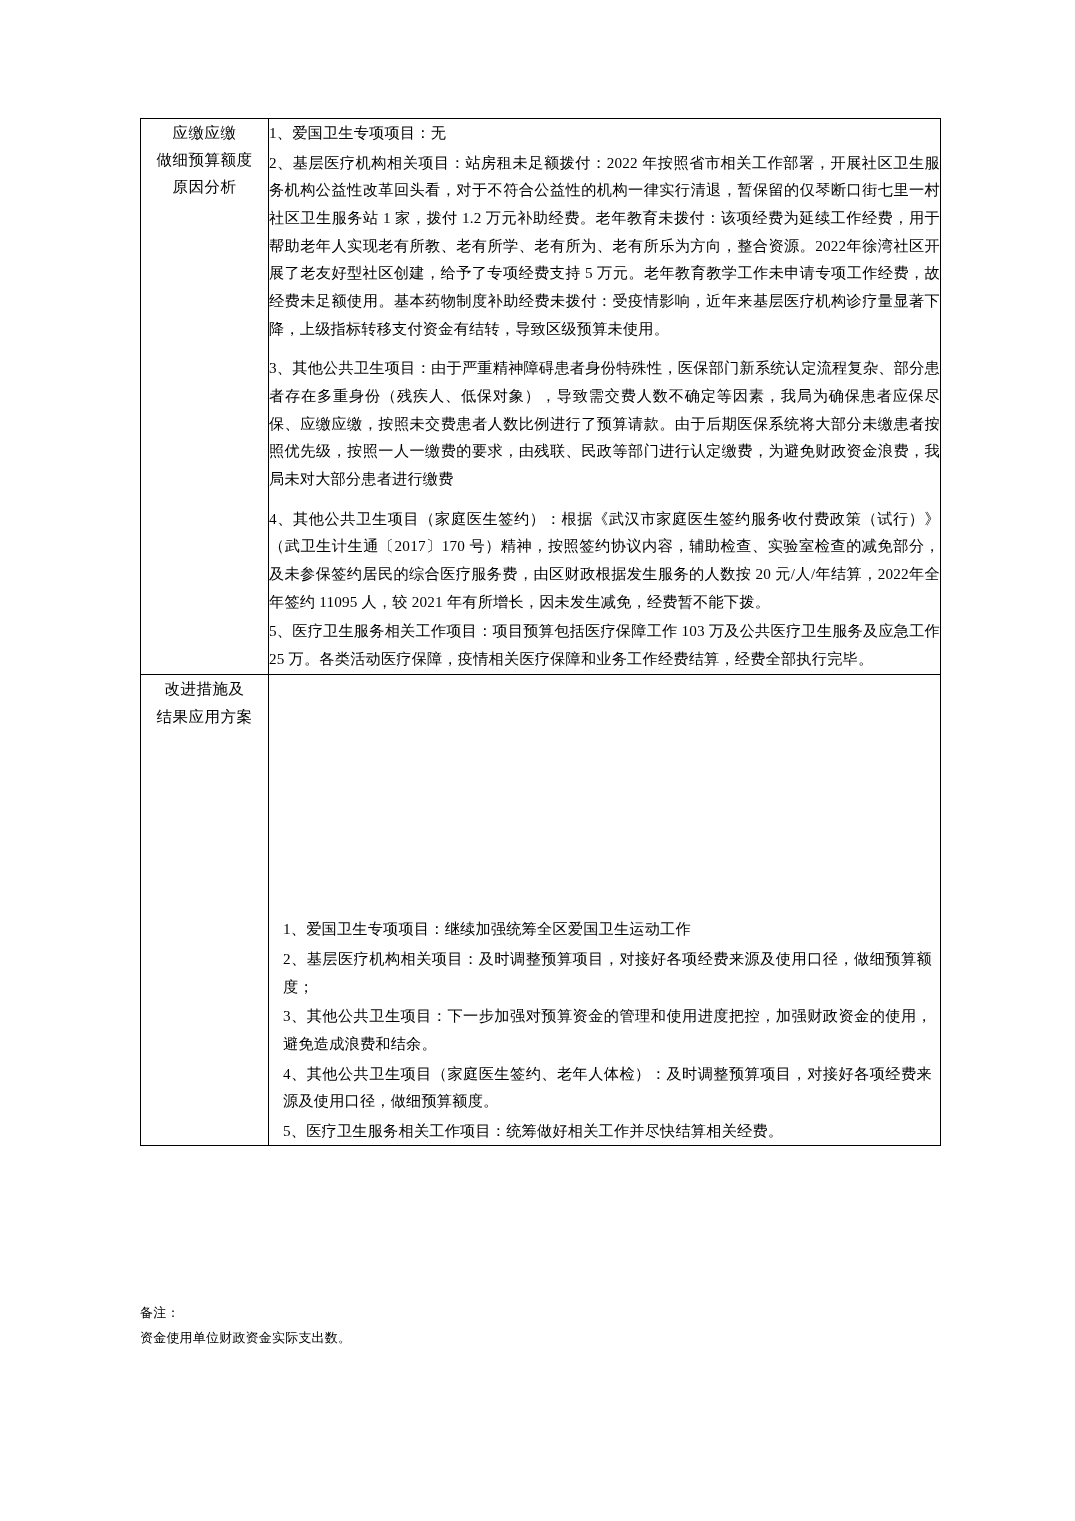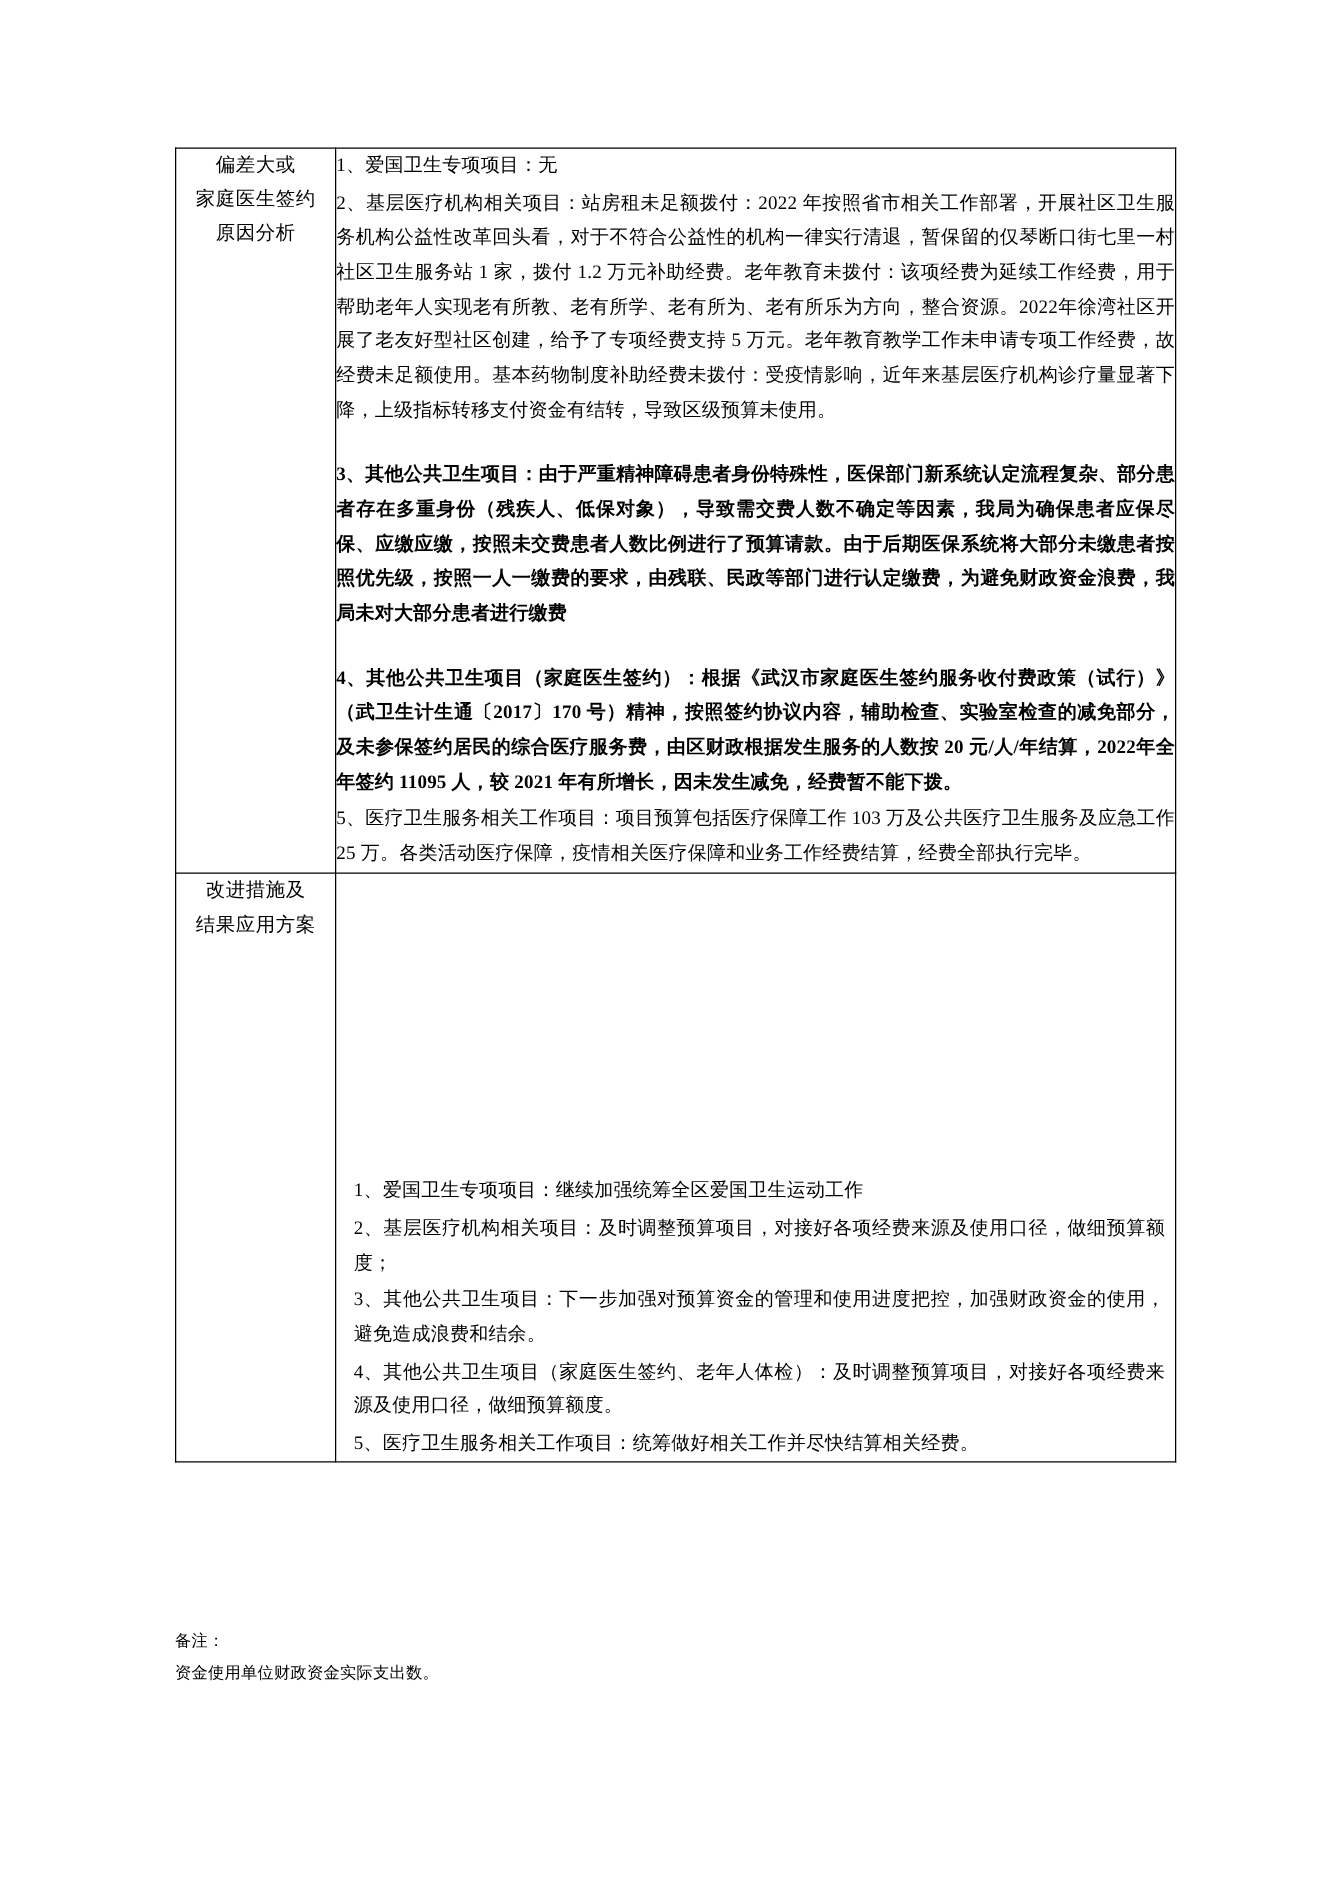--- a/index.html
+++ b/index.html
@@ -51,22 +51,21 @@
   }
   .para {
     font-size: 15.2px;
     line-height: 1.82;
     text-align: justify;
     text-justify: inter-ideograph;
     margin: 0 0 2px 0;
     letter-spacing: 0.2px;
   }
   .block-gap {
-    margin-top: 24px;
-    font-weight: bold;
+    margin-top: 12px;
   }
   .notes {
     position: absolute;
     left: 140px;
     top: 1300px;
     width: 810px;
     font-size: 13px;
     line-height: 1.95;
     letter-spacing: 0.2px;
   }
@@ -94,22 +93,22 @@
 <div class="page">
 
   <table class="doc-table">
     <colgroup>
       <col style="width:128px">
       <col style="width:672px">
     </colgroup>
     <tbody>
       <tr>
         <td class="label-cell">
-          <div>偏差大或</div>
-          <div>家庭医生签约</div>
+          <div>应缴应缴</div>
+          <div>做细预算额度</div>
           <div>原因分析</div>
         </td>
         <td class="content-cell">
           <p class="para">1、爱国卫生专项项目：无</p>
           <p class="para">2、基层医疗机构相关项目：站房租未足额拨付：2022 年按照省市相关工作部署，开展社区卫生服务机构公益性改革回头看，对于不符合公益性的机构一律实行清退，暂保留的仅琴断口街七里一村社区卫生服务站 1 家，拨付 1.2 万元补助经费。老年教育未拨付：该项经费为延续工作经费，用于帮助老年人实现老有所教、老有所学、老有所为、老有所乐为方向，整合资源。2022年徐湾社区开展了老友好型社区创建，给予了专项经费支持 5 万元。老年教育教学工作未申请专项工作经费，故经费未足额使用。基本药物制度补助经费未拨付：受疫情影响，近年来基层医疗机构诊疗量显著下降，上级指标转移支付资金有结转，导致区级预算未使用。</p>
           <p class="para block-gap">3、其他公共卫生项目：由于严重精神障碍患者身份特殊性，医保部门新系统认定流程复杂、部分患者存在多重身份（残疾人、低保对象），导致需交费人数不确定等因素，我局为确保患者应保尽保、应缴应缴，按照未交费患者人数比例进行了预算请款。由于后期医保系统将大部分未缴患者按照优先级，按照一人一缴费的要求，由残联、民政等部门进行认定缴费，为避免财政资金浪费，我局未对大部分患者进行缴费</p>
           <p class="para block-gap">4、其他公共卫生项目（家庭医生签约）：根据《武汉市家庭医生签约服务收付费政策（试行）》（武卫生计生通〔2017〕170 号）精神，按照签约协议内容，辅助检查、实验室检查的减免部分，及未参保签约居民的综合医疗服务费，由区财政根据发生服务的人数按 20 元/人/年结算，2022年全年签约 11095 人，较 2021 年有所增长，因未发生减免，经费暂不能下拨。</p>
           <p class="para">5、医疗卫生服务相关工作项目：项目预算包括医疗保障工作 103 万及公共医疗卫生服务及应急工作 25 万。各类活动医疗保障，疫情相关医疗保障和业务工作经费结算，经费全部执行完毕。</p>
         </td>
       </tr>

